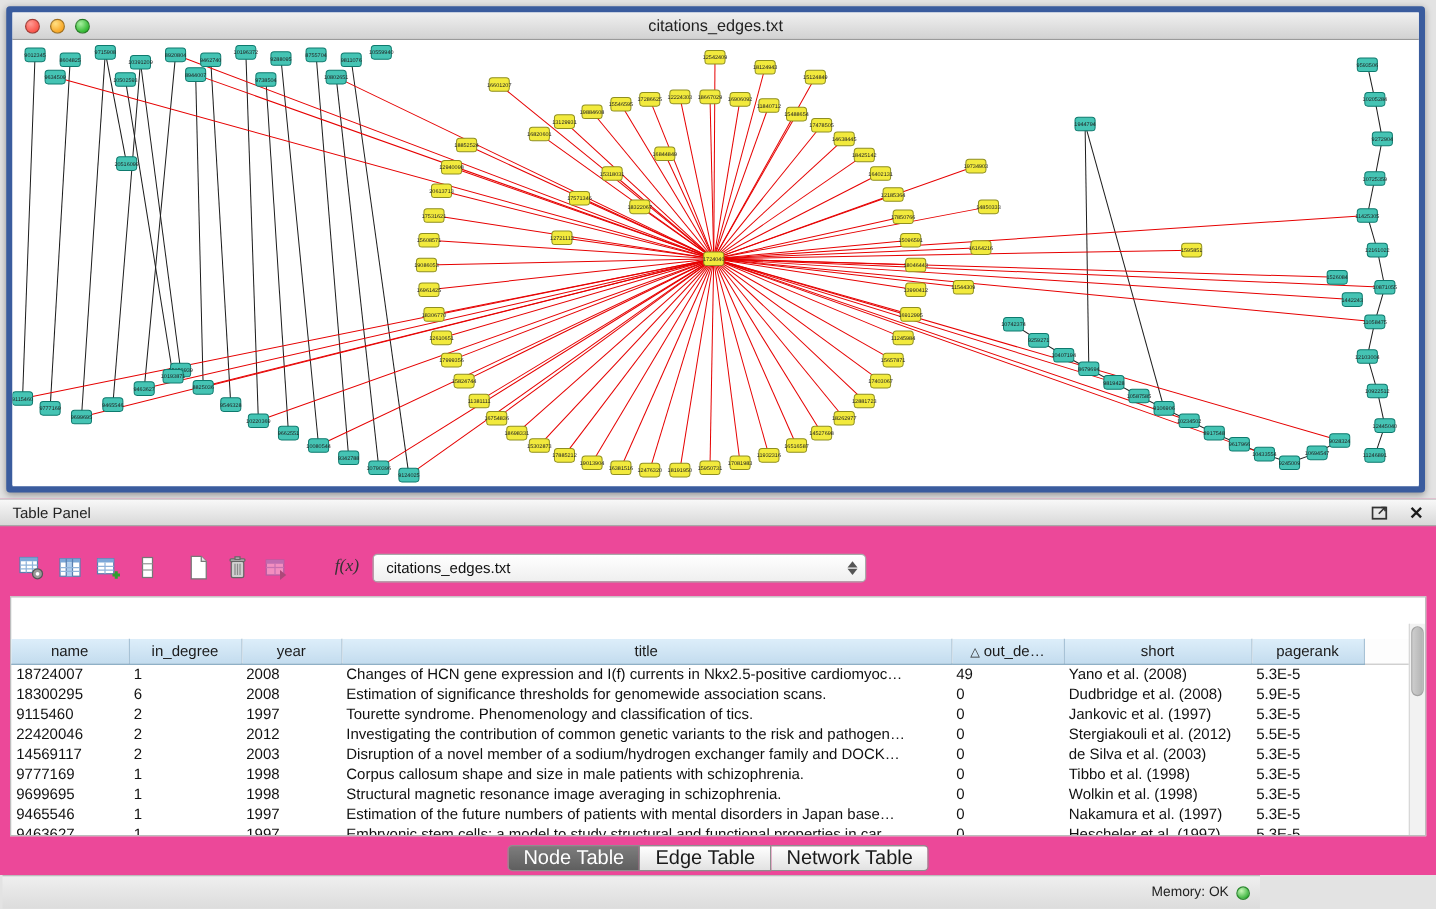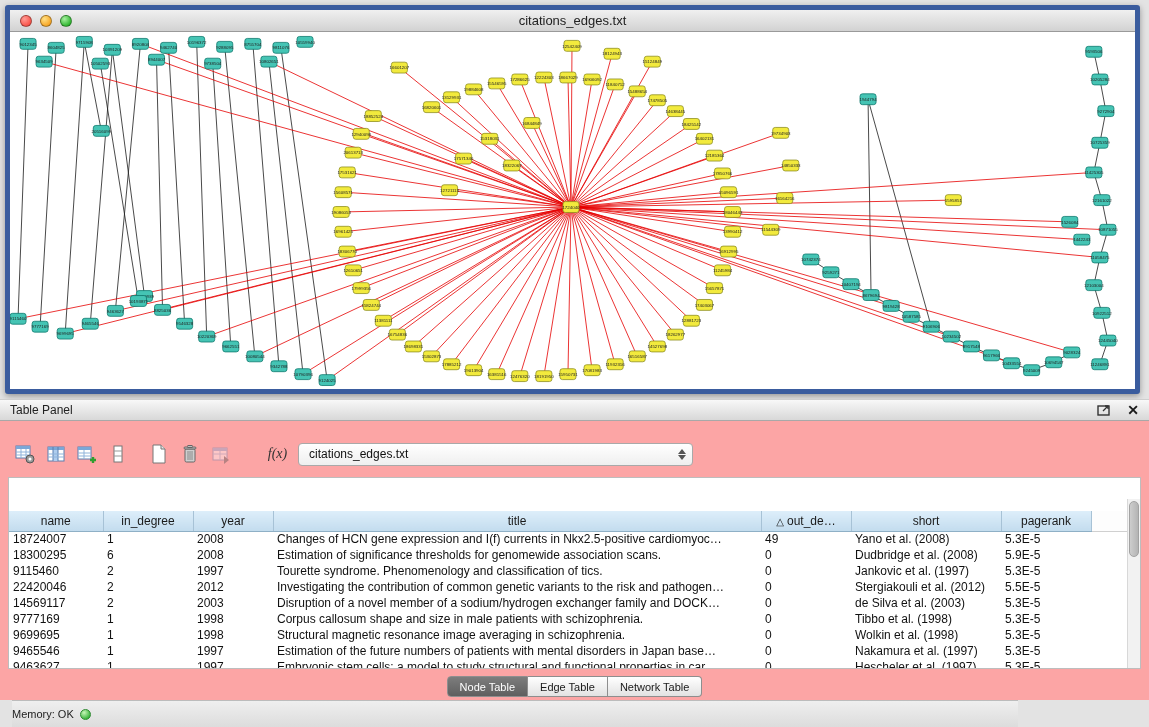--- a/index.html
+++ b/index.html
@@ -28,21 +28,21 @@
   }
   .traffic { position:absolute; left:10px; top:5px; display:flex; gap:8px; }
   .light { width:12px; height:12px; border-radius:50%; border:1px solid rgba(0,0,0,.35); }
   .light.red    { background:radial-gradient(circle at 35% 30%, #ff9b94, #f9564c 70%); }
   .light.yellow { background:radial-gradient(circle at 35% 30%, #ffe084, #f8a828 70%); }
   .light.green  { background:radial-gradient(circle at 35% 30%, #a7f0a0, #34b934 70%); }
   .net-canvas { width:100%; height:356px; background:#fff; }
   .net-canvas svg { width:100%; height:100%; display:block; }
 
   
-  .table-panel { position:absolute; left:0; top:399px; width:1149px; height:301px; background:#fca5a5; }
+  .table-panel { position:absolute; left:0; top:399px; width:1149px; height:301px; background:#ec4899; }
   .panel-header {
     height:22px; background:linear-gradient(#f8f8f8,#d8d8d8);
     border-top:1px solid #cfcfcf; border-bottom:1px solid #a8a8a8;
     display:flex; align-items:center; padding:0 10px; font-size:12px; color:#222;
   }
   .panel-header .spacer { flex:1; }
   .float-icon { width:14px; height:12px; margin-right:16px; cursor:default; }
   .close-x { font-size:14px; font-weight:bold; color:#1a1a1a; line-height:12px; cursor:default; }
 
   .panel-body { padding:18px 8px 0 8px; }
@@ -80,33 +80,33 @@
   .sort-glyph { font-size:10px; margin-right:3px; }
   .v-scrollbar {
     position:absolute; right:0; top:21px; bottom:0; width:13px;
     background:#f2f2f2; border-left:1px solid #d8d8d8;
   }
   .v-thumb { position:absolute; left:1px; right:1px; top:2px; height:56px; border-radius:6px;
     background:linear-gradient(90deg,#cdcdcd,#b4b4b4); border:1px solid #a2a2a2; }
 
   .tabs-row { display:flex; justify-content:center; margin-top:7px; }
   .tab {
-    height:21px; padding:0 12px; font-size:11px; display:flex; align-items:center;
+    height:21px; padding:0 12px; font-size:16px; display:flex; align-items:center;
     background:linear-gradient(#ffffff,#e2e2e2); color:#1a1a1a;
     border:1px solid #8e8e8e; border-left:none; cursor:default;
   }
   .tab:first-child { border-left:1px solid #8e8e8e; border-radius:4px 0 0 4px; }
   .tab:last-child { border-radius:0 4px 4px 0; }
   .tab.selected { background:linear-gradient(#7d7d7d,#5f5f5f); color:#fff; }
 
   
   .status-bar {
-    position:absolute; left:12px; top:700px; width:1006px; height:27px;
+    position:absolute; left:2px; top:700px; width:1006px; height:27px;
     background:linear-gradient(#efefef,#dcdcdc); border-top:1px solid #bcbcbc;
-    display:flex; align-items:center; padding-right:8px;
+    display:flex; align-items:center; justify-content:flex-end; padding-right:8px;
   }
   .memory-label { font-size:11px; color:#222; margin-right:6px; }
   .memory-orb { width:11px; height:11px; border-radius:50%;
     background:radial-gradient(circle at 35% 30%, #c7f7b8, #39b33c 75%); border:1px solid #2c8a2f; }
 </style>
 </head>
 <body>
 
 <div class="net-window">
   <div class="net-titlebar">

